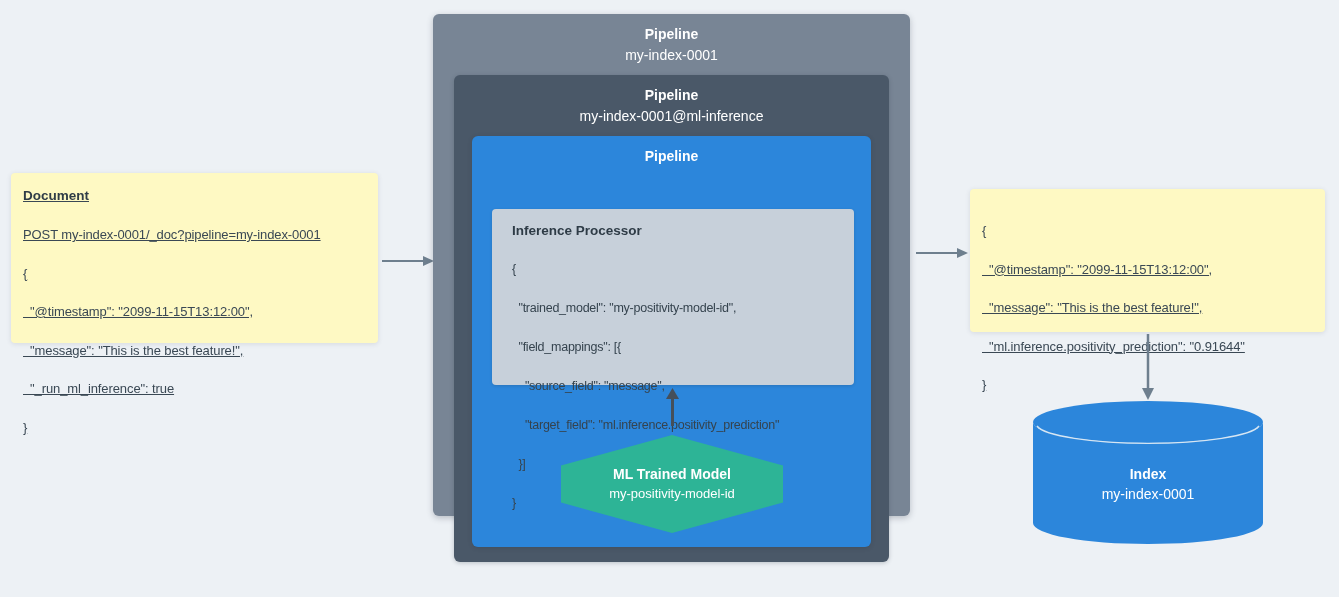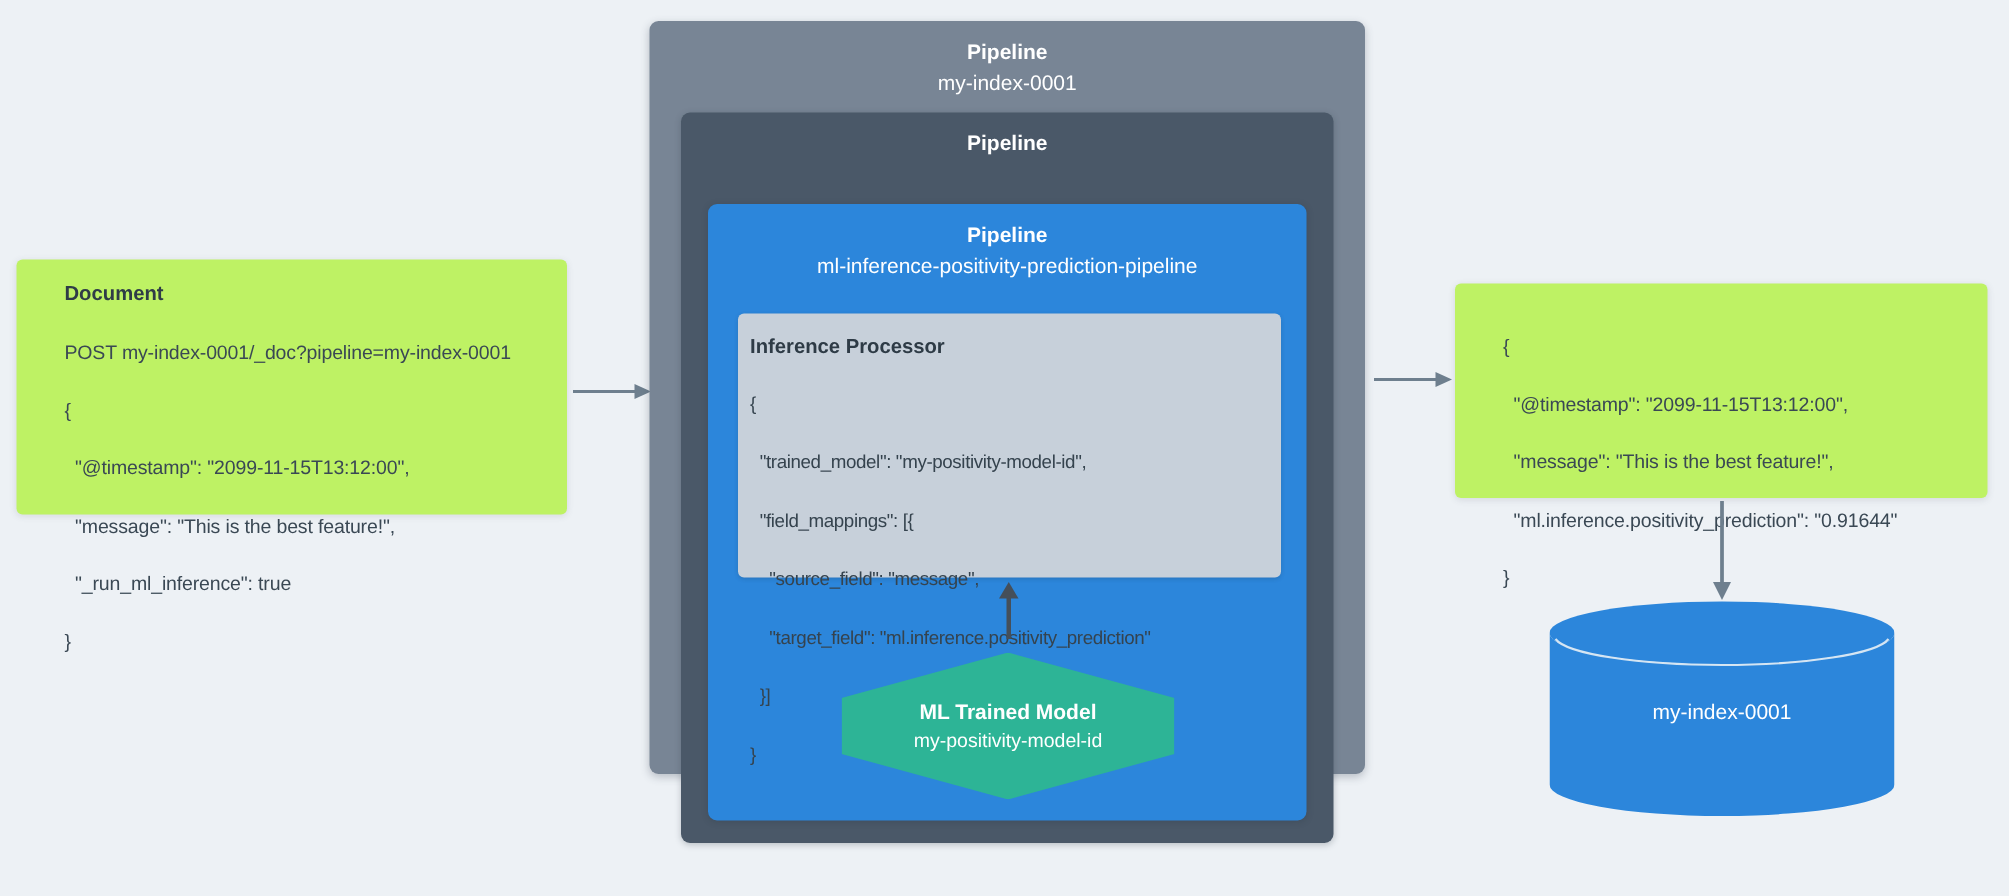--- a/index.html
+++ b/index.html
@@ -10,25 +10,26 @@
   .canvas {
     position: relative;
     width: 1339px;
     height: 597px;
     background: #EDF1F5;
     overflow: hidden;
   }
   
   .card {
     position: absolute;
-    background: #bef264;
+    background: #fef9c3;
     border-radius: 4px;
     box-shadow: 0 1px 5px rgba(69, 79, 91, 0.14);
-    padding: 13px 12px 10px 32px;
+    padding: 13px 12px 10px 12px;
     color: #3A4854;
+    text-decoration: underline;
   }
   .card-title {
     font-size: 13.5px;
     font-weight: 700;
     color: #2F3C47;
     line-height: 20px;
     white-space: pre;
   }
   .code-line {
     display: block;
@@ -71,21 +72,21 @@
   .pl-title { font-size: 14px; font-weight: 700; line-height: 19px; }
   .pl-name  { font-size: 14px; line-height: 19px; margin-top: 2px; }
 
   
   #processor-box {
     position: absolute;
     left: 20px; top: 73px; width: 362px; height: 176px;
     background: #C7D0DA;
     border-radius: 4px;
     box-sizing: border-box;
-    padding: 12px 10px 10px 8px;
+    padding: 12px 10px 10px 20px;
     box-shadow: 0 1px 3px rgba(30, 50, 70, 0.20);
   }
   #processor-box .card-title { color: #2E3B46; line-height: 19px; }
   #processor-box .code-line {
     font-size: 12.5px;
     line-height: 19px;
     letter-spacing: -0.25px;
     color: #35434E;
   }
 
@@ -149,26 +150,26 @@
 
   <div class="pipeline" id="pipeline-outer">
     <div class="pl-header">
       <div class="pl-title">Pipeline</div>
       <div class="pl-name">my-index-0001</div>
     </div>
 
     <div class="pipeline" id="pipeline-middle">
       <div class="pl-header">
         <div class="pl-title">Pipeline</div>
+        <div class="pl-name">my-index-0001@ml-inference</div>
       </div>
 
       <div class="pipeline" id="pipeline-inner">
         <div class="pl-header">
           <div class="pl-title">Pipeline</div>
-          <div class="pl-name">ml-inference-positivity-prediction-pipeline</div>
         </div>
 
         <div id="processor-box">
           <div class="card-title">Inference Processor</div>
           <span class="code-line">{</span>
           <span class="code-line">  "trained_model": "my-positivity-model-id",</span>
           <span class="code-line">  "field_mappings": [{</span>
           <span class="code-line">    "source_field": "message",</span>
           <span class="code-line">    "target_field": "ml.inference.positivity_prediction"</span>
           <span class="code-line">  }]</span>
@@ -206,17 +207,18 @@
     <polygon points="2,54 14,54 8,66" fill="#6E7F8E"></polygon>
   </svg>
 
   <div id="index-cylinder">
     <svg width="230" height="146" viewBox="0 0 230 146">
       <path d="M0,22 L0,123 A115,21 0 0 0 230,123 L230,22 A115,21 0 0 1 0,22 Z" fill="#2C86DB"></path>
       <ellipse cx="115" cy="22" rx="115" ry="21" fill="#2C86DB"></ellipse>
       <path d="M4,26 A112,20 0 0 0 226,26" fill="none" stroke="#E6EEF5" stroke-width="1.4" opacity="0.9"></path>
     </svg>
     <div class="cyl-text">
+      <div class="cyl-title">Index</div>
       <div class="cyl-name">my-index-0001</div>
     </div>
   </div>
 
 </div>
 
 </body></html>

